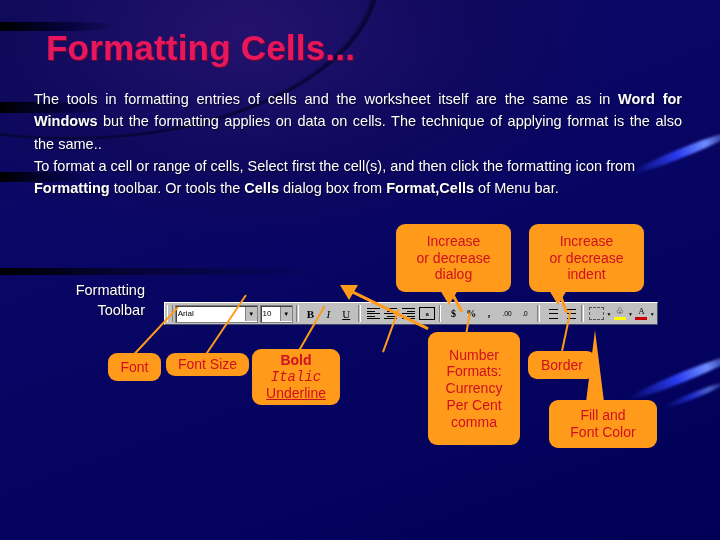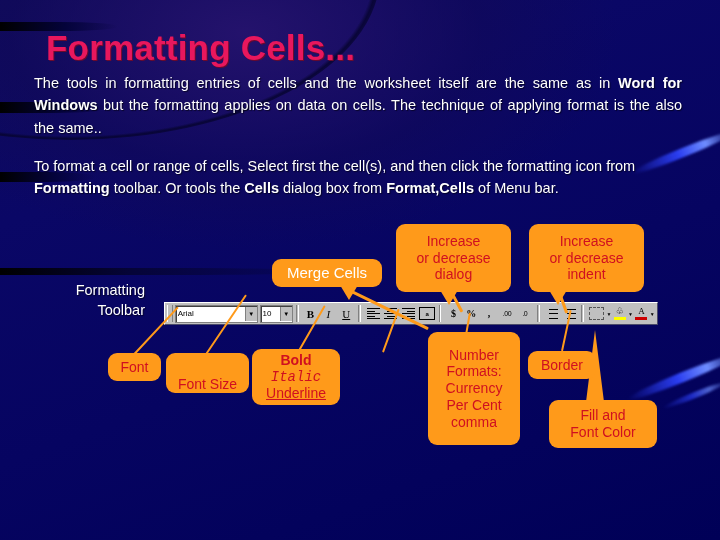--- a/index.html
+++ b/index.html
@@ -45,21 +45,21 @@
     font-size:35px;font-weight:bold;color:#e8175d;letter-spacing:.2px;
     text-shadow:1px 1px 0 #6d0a2c;
     white-space:nowrap;
   }
 
   
   .para{
     position:absolute;color:#ffffff;font-size:14.5px;line-height:1.55;
     text-shadow:1px 1px 1px rgba(0,0,0,.6);
   }
-  #para1{left:34px;top:72px;width:648px;text-align:justify;}
+  #para1{left:34px;top:88px;width:648px;text-align:justify;}
   #para2{left:34px;top:155px;width:640px;}
   .para b{font-weight:bold;}
 
   
   #tb-label{
     position:absolute;left:10px;top:281px;width:135px;
     color:#ffffff;font-size:14.5px;line-height:1.35;text-align:right;
     text-shadow:1px 1px 1px rgba(0,0,0,.6);
   }
 
@@ -278,44 +278,41 @@
   <div class="leader thin" style="left:561px;top:351px;width:42px;transform:rotate(-78deg);"></div>
 
   <div style="position:absolute;left:586px;top:330px;width:0;height:0;
               border-left:9px solid transparent;border-right:9px solid transparent;
               border-bottom:72px solid #FF9A1A;"></div>
 
   <div class="leader" style="left:452px;top:290px;width:24px;transform:rotate(62deg);"></div>
 
   <div class="leader" style="left:560px;top:290px;width:24px;transform:rotate(70deg);"></div>
 
-  <div class="callout white" style="left:272px;top:259px;width:110px;height:28px;font-size:15px;">
-    <span class="ln">Merge Cells</span>
-  </div>
   <div class="tail tail-dn" style="left:340px;top:285px;"></div>
 
   <div class="callout" style="left:396px;top:224px;width:115px;height:68px;font-size:14px;">
     <span class="ln">Increase</span>
     <span class="ln">or decrease</span>
     <span class="ln">dialog</span>
   </div>
   <div class="tail tail-dn" style="left:440px;top:290px;"></div>
 
   <div class="callout" style="left:529px;top:224px;width:115px;height:68px;font-size:14px;">
     <span class="ln">Increase</span>
     <span class="ln">or decrease</span>
     <span class="ln">indent</span>
   </div>
   <div class="tail tail-dn" style="left:549px;top:290px;"></div>
 
   <div class="callout" style="left:108px;top:353px;width:53px;height:28px;font-size:14px;">
     <span class="ln">Font</span>
   </div>
 
-  <div class="callout" style="left:166px;top:353px;width:83px;height:40px;font-size:14px;justify-content:flex-end;">
+  <div class="callout" style="left:166px;top:353px;width:83px;height:23px;font-size:14px;">
     <span class="ln">Font Size</span>
   </div>
 
   <div class="callout" style="left:252px;top:349px;width:88px;height:56px;font-size:14px;">
     <span class="ln bd">Bold</span>
     <span class="ln it">Italic</span>
     <span class="ln un">Underline</span>
   </div>
 
 

